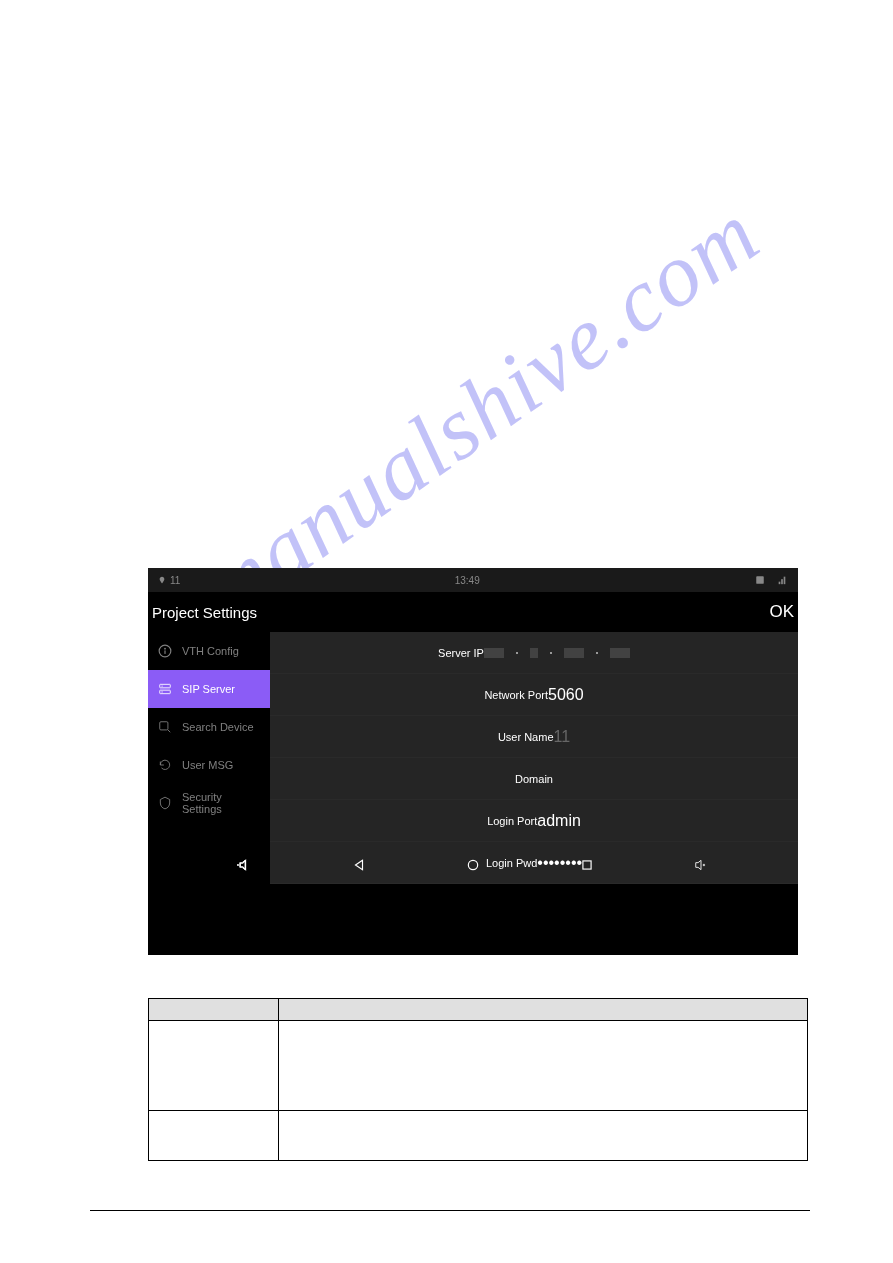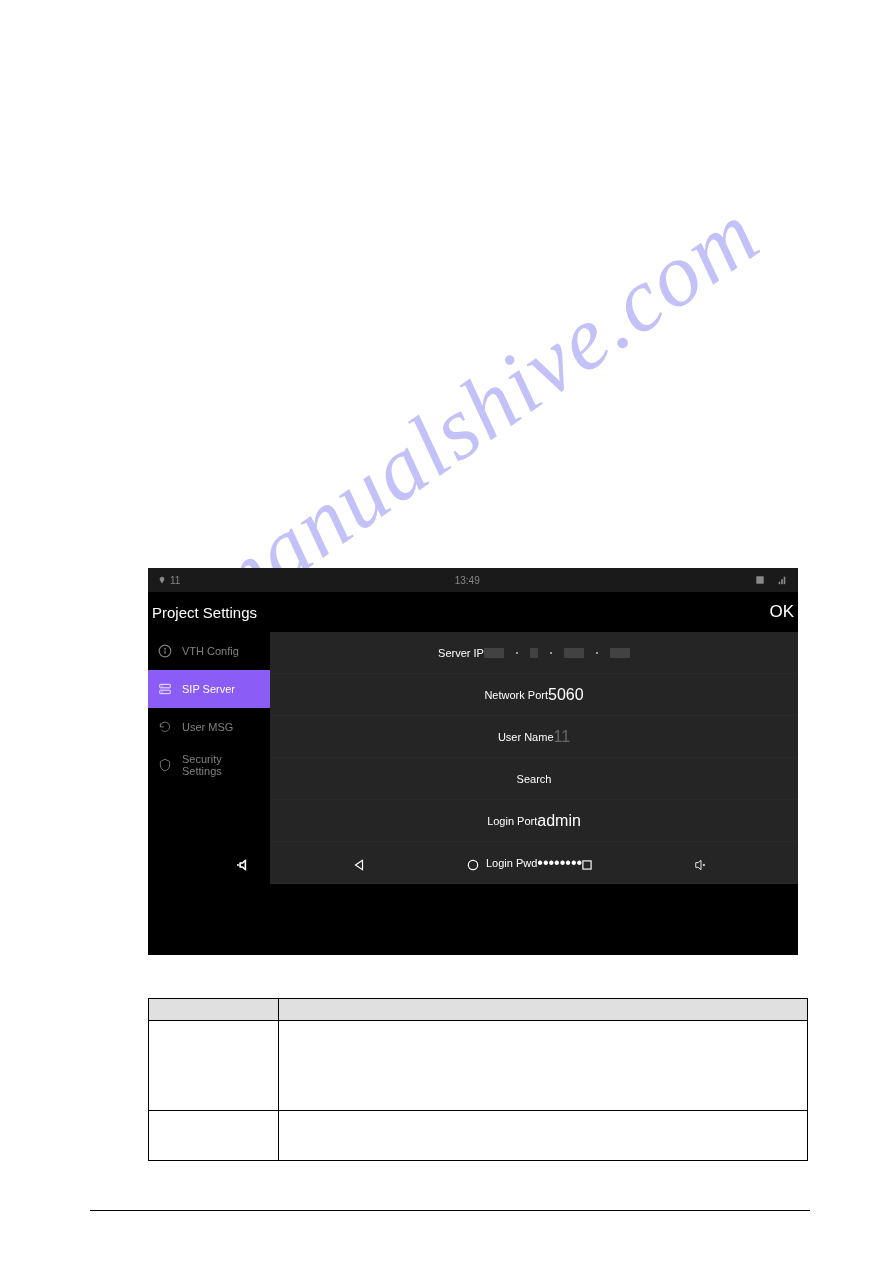--- a/index.html
+++ b/index.html
@@ -285,20 +285,27 @@
         <svg class="sidebar-icon" viewBox="0 0 24 24">
           <rect x="3" y="4" width="18" height="6" rx="1" fill="none" stroke="#ffffff" stroke-width="1.5"></rect>
           <rect x="3" y="14" width="18" height="6" rx="1" fill="none" stroke="#ffffff" stroke-width="1.5"></rect>
           <circle cx="7" cy="7" r="1" fill="#ffffff"></circle>
           <circle cx="7" cy="17" r="1" fill="#ffffff"></circle>
         </svg>
         <span>SIP Server</span>
       </div>
 
 
+      <div class="sidebar-item">
+        <svg class="sidebar-icon" viewBox="0 0 24 24">
+          <rect x="3" y="3" width="14" height="14" rx="2" fill="none" stroke="#808080" stroke-width="1.5"></rect>
+          <line x1="17" y1="17" x2="21" y2="21" stroke="#808080" stroke-width="1.5"></line>
+        </svg>
+        <span>Search Device</span>
+      </div>
 
       <div class="sidebar-item">
         <svg class="sidebar-icon" viewBox="0 0 24 24">
           <path fill="none" stroke="#808080" stroke-width="1.5" d="M4 12a8 8 0 1 1 2 5M4 12V6M4 12h6"></path>
         </svg>
         <span>User MSG</span>
       </div>
 
       <div class="sidebar-item">
         <svg class="sidebar-icon" viewBox="0 0 24 24">
@@ -329,21 +336,21 @@
         <span class="form-value">5060</span>
       </div>
 
       <div class="form-row">
         <span class="form-label">User Name</span>
         <span class="form-value dim">11</span>
       </div>
 
 
       <div class="form-row">
-        <span class="form-label">Search</span>
+        <span class="form-label">Domain</span>
         <span class="form-value"></span>
       </div>
 
       <div class="form-row">
         <span class="form-label">Login Port</span>
         <span class="form-value">admin</span>
       </div>
 
       <div class="form-row">
         <span class="form-label">Login Pwd</span>

